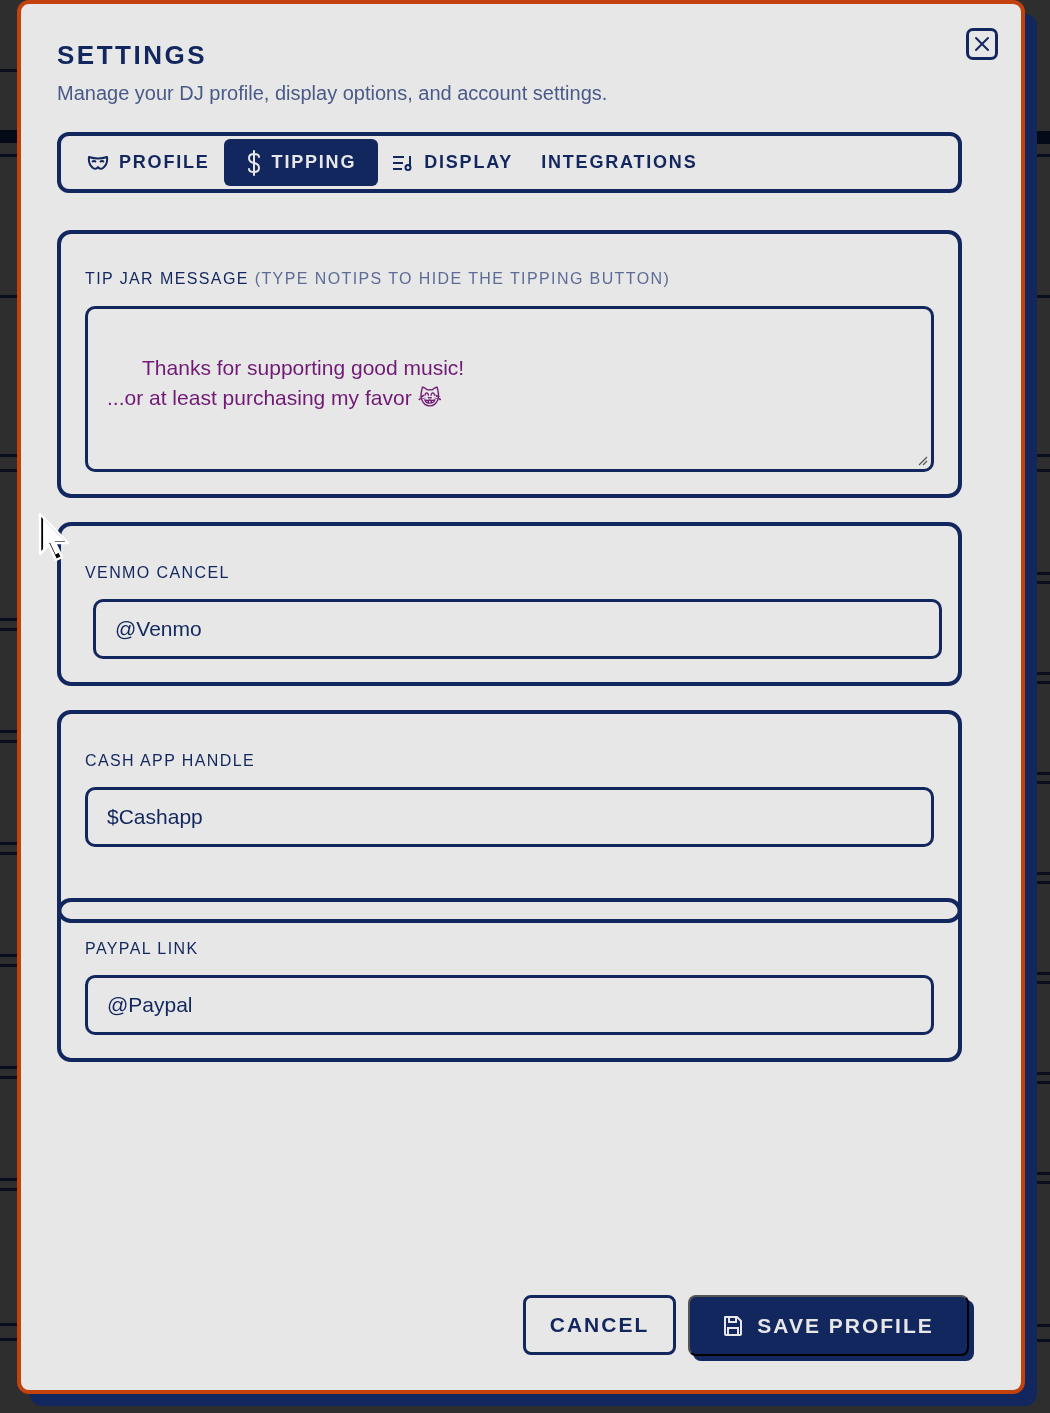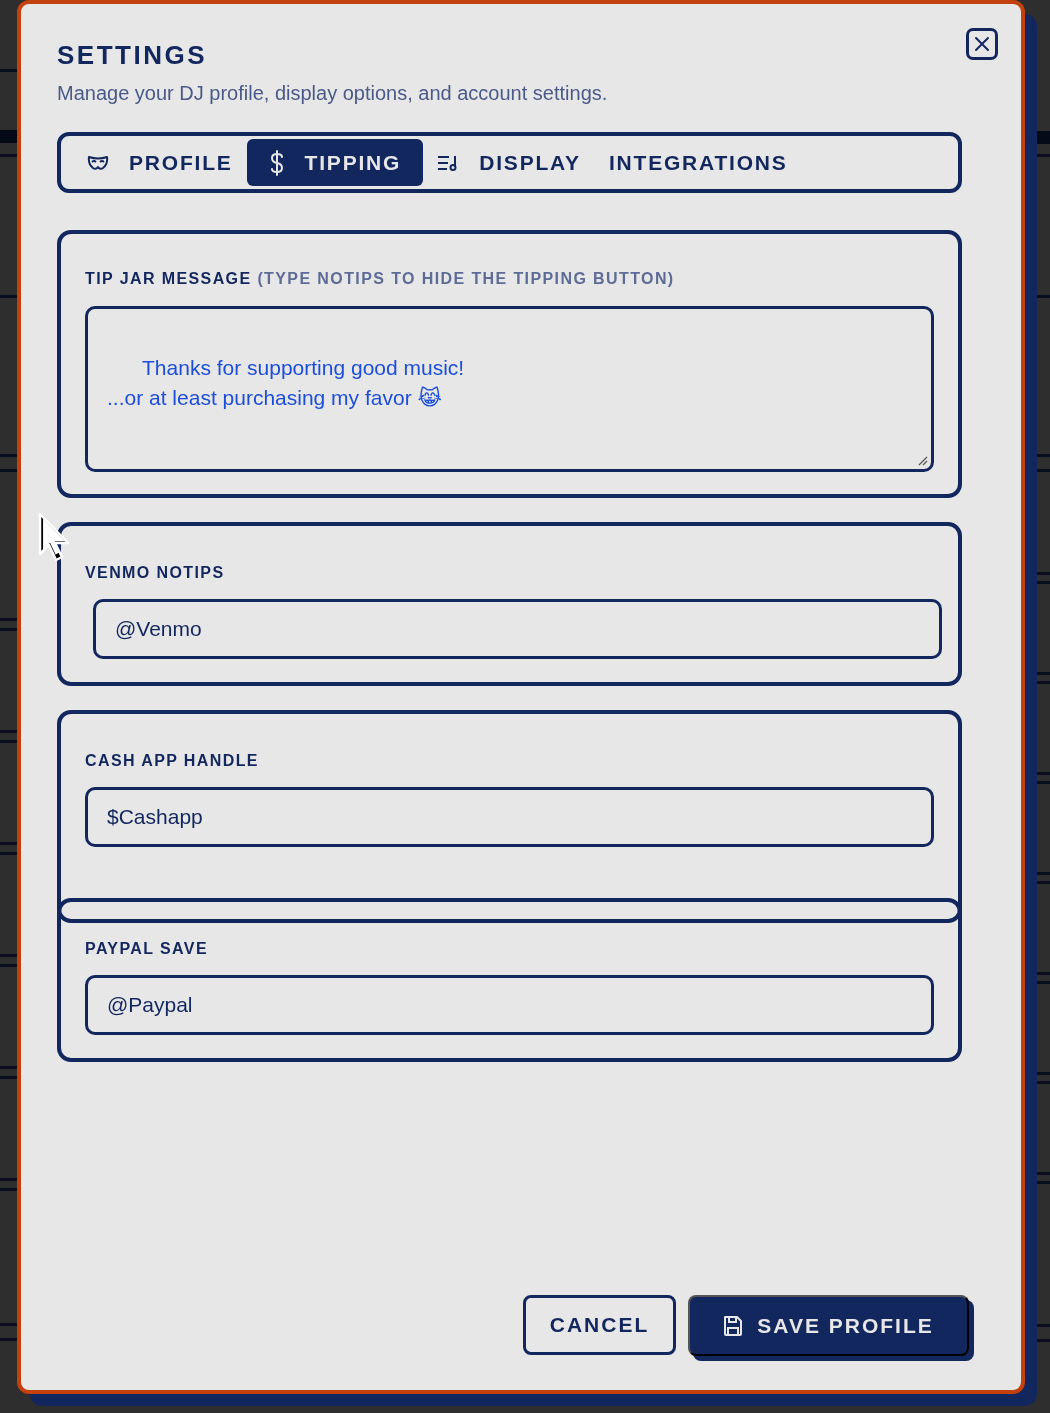--- a/index.html
+++ b/index.html
@@ -49,55 +49,55 @@
   }
   .tabs {
     position: absolute; left: 36px; top: 128px;
     width: 905px; height: 61px;
     border: 4px solid #13275f; border-radius: 12px;
     display: flex; align-items: center;
     padding-left: 26px;
     overflow: hidden;
   }
   .tab {
-    display: flex; align-items: center; gap: 20px;
+    display: flex; align-items: center; gap: 10px;
     height: 47px; padding: 0 14px;
-    font-size: 21px; font-weight: 700; letter-spacing: 1.8px;
+    font-size: 18px; font-weight: 700; letter-spacing: 1.8px;
     color: #13275f; cursor: pointer; white-space: nowrap;
     border-radius: 6px;
   }
   .tab.first { padding-left: 0; }
   .tab.active { background: #13275f; color: #e7e7e7; padding: 0 22px; }
   .tab svg { flex: none; }
 
   .card {
     position: absolute; left: 36px; width: 905px;
     border: 4px solid #13275f; border-radius: 14px;
   }
   .field-label {
     position: absolute; left: 24px;
-    font-size: 16px; font-weight: 700; letter-spacing: 1.4px;
+    font-size: 16px; font-weight: 400; letter-spacing: 1.4px;
     color: #13275f; white-space: nowrap;
   }
   .field-hint { color: #5d6c96; }
   .text-input {
     position: absolute; left: 24px; width: 849px; height: 60px;
     border: 3px solid #13275f; border-radius: 10px;
     background: transparent;
     font-family: "Liberation Sans", "DejaVu Sans", sans-serif;
     font-size: 21px; color: #13275f;
     padding: 0 19px;
     outline: none;
   }
   .textarea {
     position: absolute; left: 24px; top: 72px;
     width: 849px; height: 166px;
     border: 3px solid #13275f; border-radius: 10px;
     padding: 14px 19px;
-    font-size: 21px; color: #1d4ed8; line-height: 30px;
+    font-size: 21px; color: #701a75; line-height: 30px;
     white-space: pre-wrap;
   }
   .resize-grip {
     position: absolute; right: 3px; bottom: 3px; width: 12px; height: 12px;
   }
   .btn-cancel {
     position: absolute; left: 523px; top: 1295px;
     width: 153px; height: 60px;
     border: 3px solid #13275f; border-radius: 8px;
     background: transparent;
@@ -214,31 +214,31 @@
     <div class="textarea">
       <span>Thanks for supporting good music!
 ...or at least purchasing my favor 😹</span>
       <svg class="resize-grip" viewBox="0 0 12 12">
         <path d="M11 3 L3 11 M11 7 L7 11" stroke="#555" stroke-width="1.2"></path>
       </svg>
     </div>
   </div>
 
   <div class="card" style="top:518px;height:164px">
-    <div class="field-label" style="top:38px">VENMO NOTIPS</div>
+    <div class="field-label" style="top:38px">VENMO CANCEL</div>
     <input class="text-input" style="top: 73px; margin-left: 8px;" value="@Venmo">
   </div>
 
   <div class="card" style="top:706px;height:213px">
     <div class="field-label" style="top:38px">CASH APP HANDLE</div>
     <input class="text-input" style="top: 73px;" value="$Cashapp">
   </div>
 
   <div class="card" style="top:894px;height:164px">
-    <div class="field-label" style="top:38px">PAYPAL SAVE</div>
+    <div class="field-label" style="top:38px">PAYPAL LINK</div>
     <input class="text-input" style="top: 73px;" value="@Paypal">
   </div>
 
 </div>
 
 <button class="btn-cancel">
   <span>CANCEL</span>
 </button>
 
 <div class="btn-save-shadow"></div>

